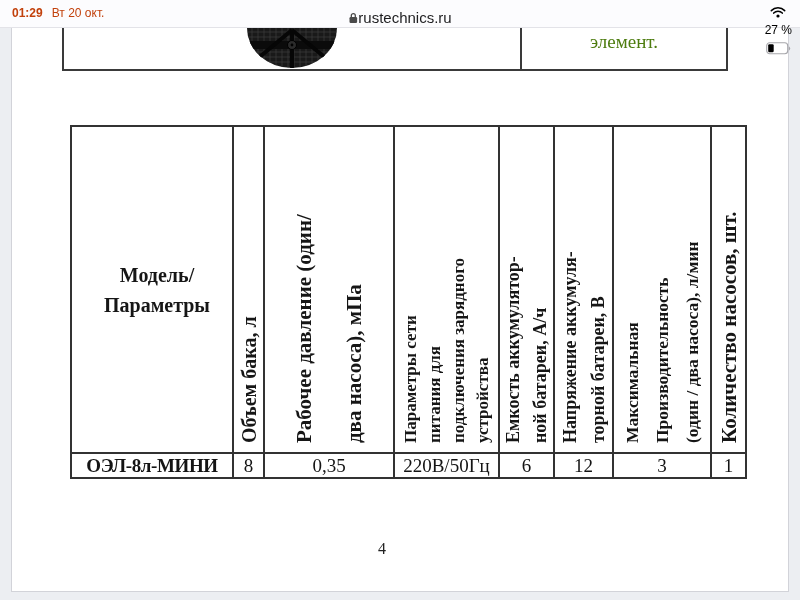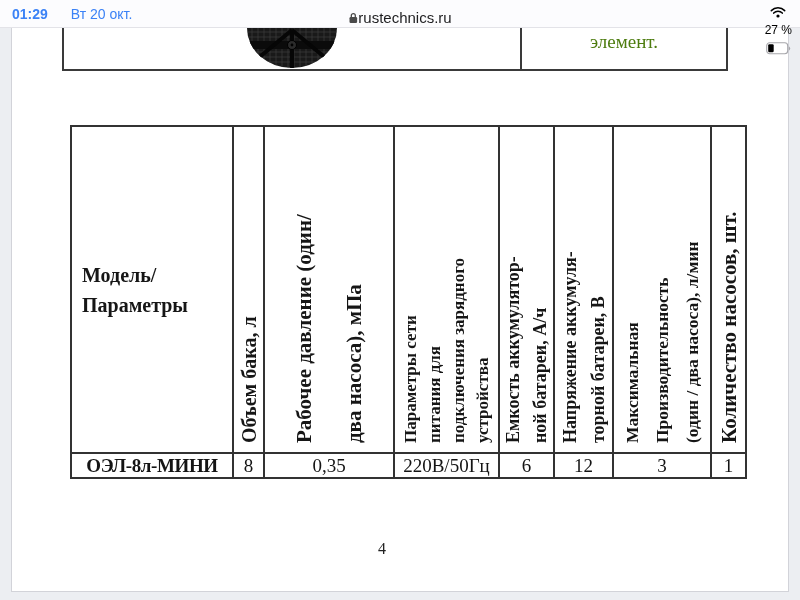--- a/index.html
+++ b/index.html
@@ -2,22 +2,22 @@
 <html><head>
 <meta charset="utf-8">
 <style>
   * { margin:0; padding:0; box-sizing:border-box; }
   html,body { width:800px; height:600px; overflow:hidden; }
   body { background:#eceef2; font-family:"Liberation Sans", sans-serif; position:relative; }
 
   
   .chrome { position:absolute; left:0; top:0; width:800px; height:28px;
             background:#fcfcfe; border-bottom:1px solid #e3e3e8; z-index:5; }
-  .status-left { position:absolute; left:12px; top:6px; display:flex; gap:23px;
-                 font-size:14px; color:#3b82f6; align-items:baseline; }
+  .status-left { position:absolute; left:12px; top:6px; display:flex; gap:9px;
+                 font-size:12px; color:#c2410c; align-items:baseline; }
   .status-time { font-weight:700; }
   .status-date { font-weight:400; }
   .url-bar { position:absolute; left:50%; top:9px; transform:translateX(-50%);
              display:flex; align-items:center; gap:0; color:#1d1d1f;
              font-size:15px; cursor:pointer; }
   .status-right { position:absolute; right:8px; top:6px; display:flex;
                   align-items:center; gap:5px; font-size:12px; color:#000;flex-direction:column; }
 
   
   .page { position:absolute; left:11px; top:28px; width:778px; height:564px;
@@ -38,21 +38,21 @@
              font-size:23px; color:#1c1c1c; }
 
   
   .spec-wrap { position:absolute; left:58px; top:97px; }
   table.spec { border-collapse:collapse; table-layout:fixed; }
   table.spec th, table.spec td { border:2px solid #323232; padding:0; }
   table.spec th { height:327px; position:relative; background:#fff;
                   font-family:"Liberation Serif", serif; font-weight:bold;
                   color:#161616; vertical-align:middle; }
   .preline { white-space:pre-line; }
-  .h1 { padding-left:10px; font-size:20px; line-height:30px; text-align:left; }
+  .h1 { padding-left:10px; font-size:20px; line-height:30px; text-align:center; }
   .rot { position:absolute; left:50%; top:50%; width:306px;
          transform:translate(-50%,-50%) rotate(-90deg);
          text-align:left; font-weight:bold; }
   .f2 { font-size:20px; }
   .f3 { font-size:21px; line-height:50px; }
   .f4 { font-size:17px; line-height:24px; }
   .f5 { font-size:18px; line-height:27px; }
   .f6 { font-size:18px; line-height:28px; }
   .f7 { font-size:17.5px; line-height:30px; }
   .f8 { font-size:21px; }

